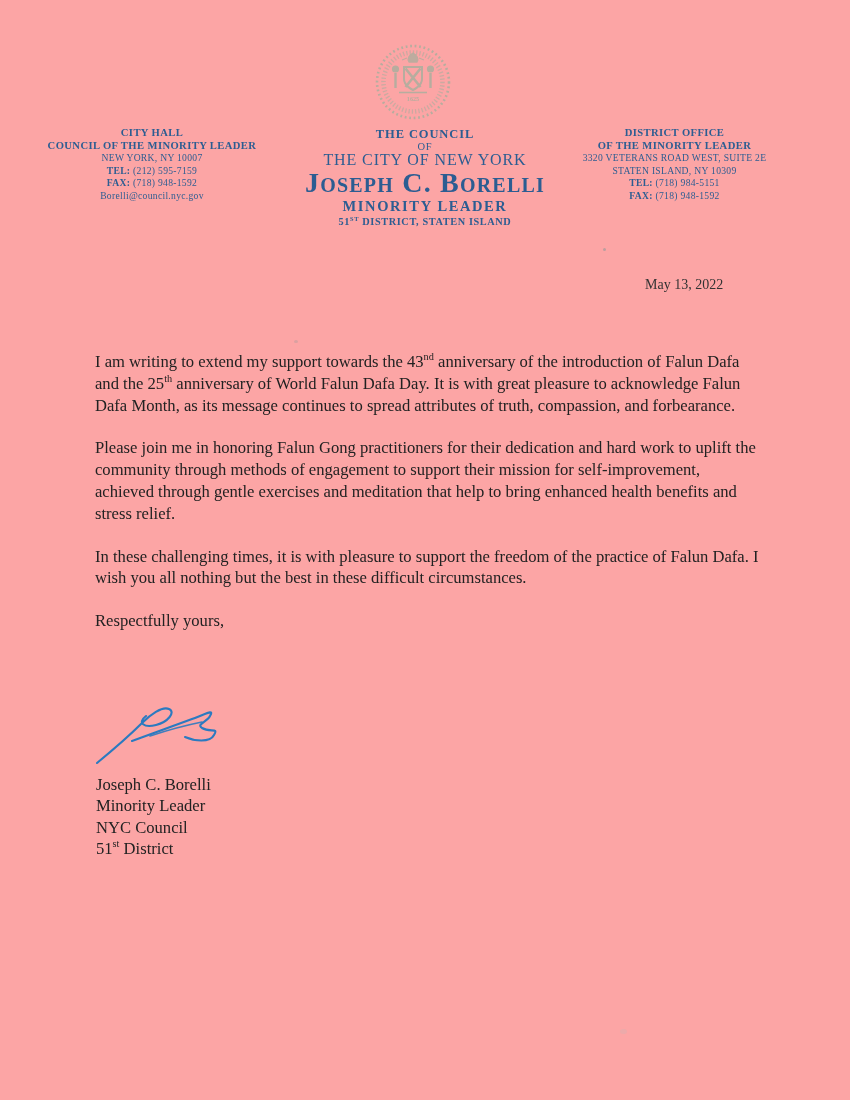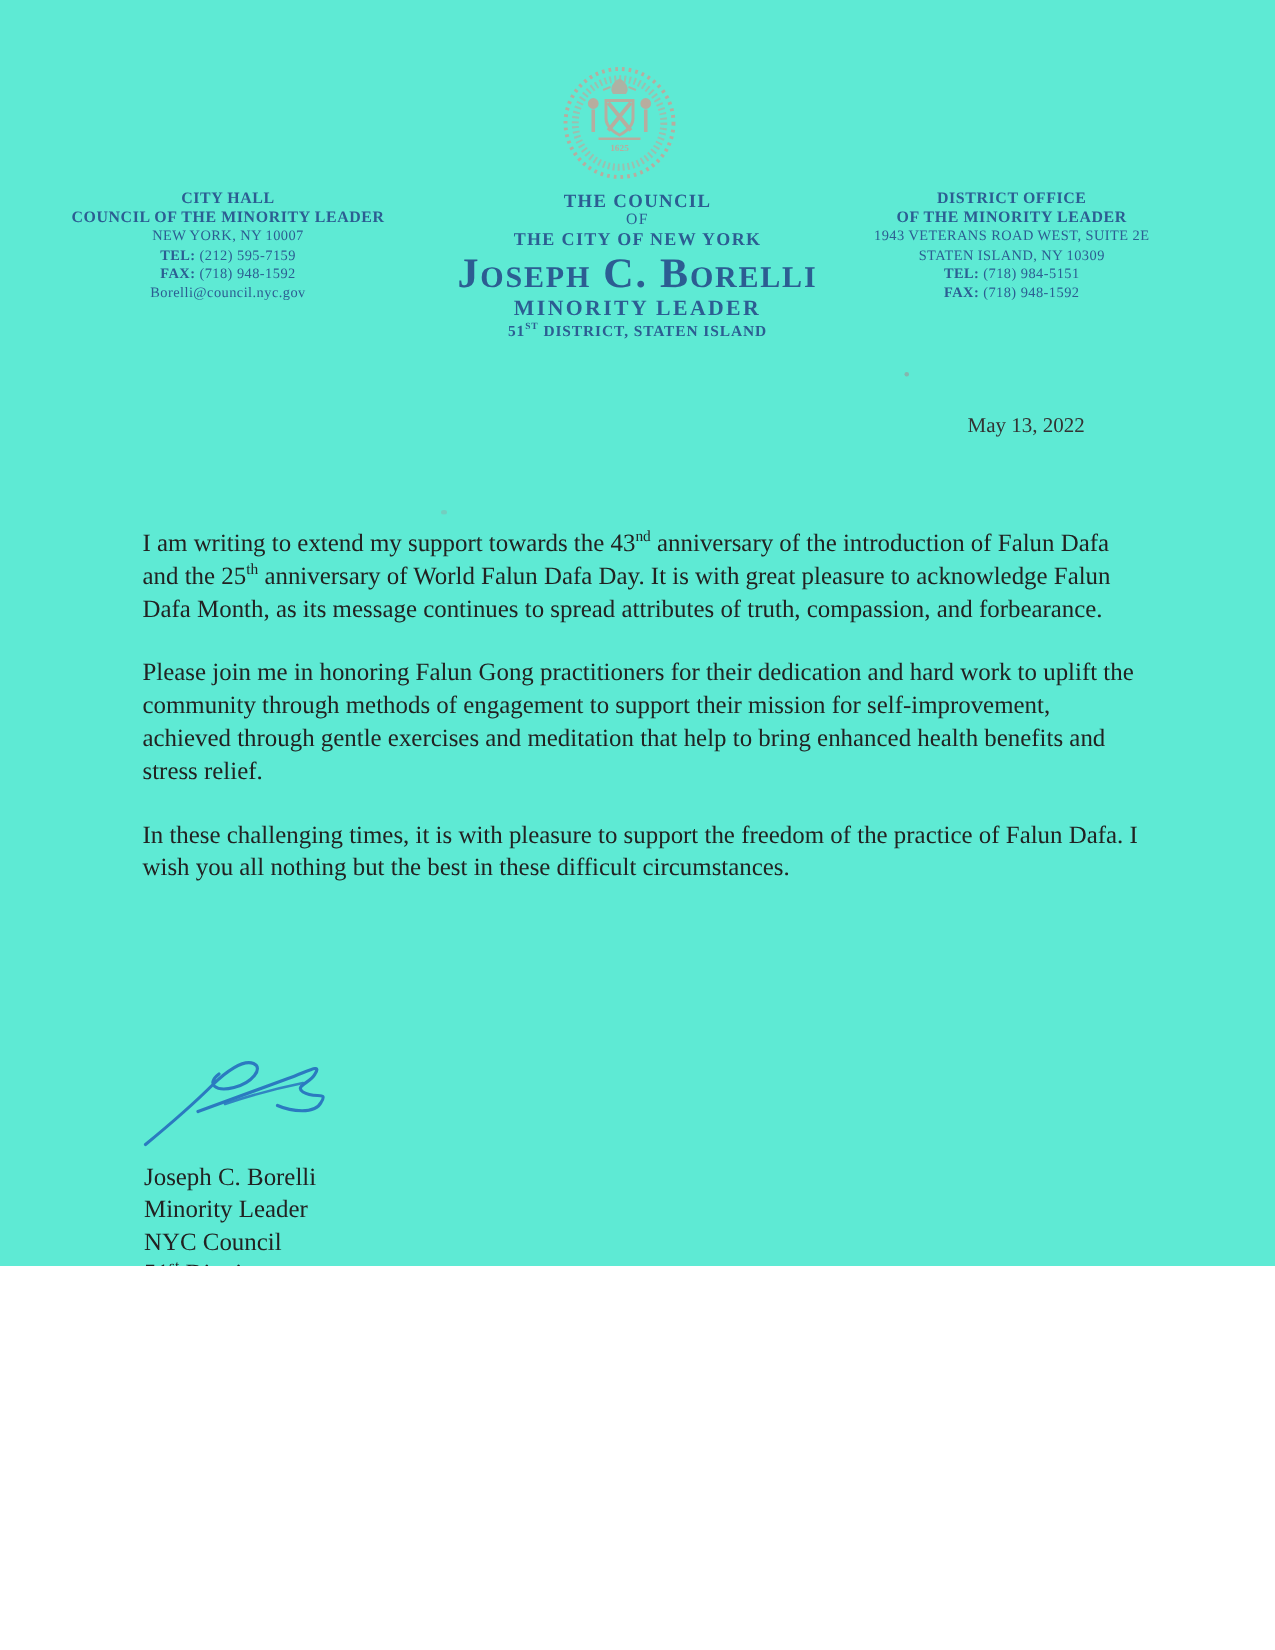--- a/index.html
+++ b/index.html
@@ -4,21 +4,21 @@
 <title>Letter</title>
 <style>
   :root{
     --header-blue:#2c5d92;
     --signature-blue:#2b7ac0;
     --seal-gray:#b7ad9f;
     --body-text:#222222;
   }
   html,body{margin:0;padding:0;background:#ffffff;}
   .page{
-    position:relative;width:850px;height:844px;background:#5eead4;
+    position:relative;width:850px;height:1100px;background:#fca5a5;
     font-family:"Liberation Serif", serif;overflow:hidden;
   }
   .bold{font-weight:bold;}
   sup{font-size:62%;line-height:0;vertical-align:super;}
 
   
   .seal{position:absolute;left:374px;top:40px;width:78px;height:84px;}
 
   .office-block{
     position:absolute;top:127px;text-align:center;
@@ -28,21 +28,21 @@
   .office-left{left:38px;width:228px;}
   .office-right{left:552px;width:245px;}
   .office-block .line.ttl{font-size:10.6px;font-weight:bold;letter-spacing:0.4px;}
 
   .center-block{
     position:absolute;left:50%;top:128px;transform:translateX(-50%);
     text-align:center;color:var(--header-blue);white-space:nowrap;
   }
   .center-block .hc1{font-size:12.5px;line-height:13px;letter-spacing:0.9px;font-weight:bold;}
   .center-block .hc2{font-size:10.5px;line-height:12px;letter-spacing:0.9px;font-weight:normal;}
-  .center-block .hc3{font-size:12px;line-height:13px;letter-spacing:0.9px;font-weight:bold;}
+  .center-block .hc3{font-size:16px;line-height:13px;letter-spacing:0.9px;font-weight:normal;}
   .center-block .name{
     font-size:28px;line-height:30px;font-weight:700;
     font-variant:small-caps;letter-spacing:1.2px;margin-top:2px;
   }
   .center-block .role{font-size:14.5px;line-height:16px;letter-spacing:1.6px;font-weight:bold;}
   .center-block .district{font-size:10.3px;line-height:13px;letter-spacing:0.6px;font-weight:bold;margin-top:1px;}
 
   
   .date{
     position:absolute;left:645px;top:277px;
@@ -110,32 +110,33 @@
     <div class="hc2">OF</div>
     <div class="hc3">THE CITY OF NEW YORK</div>
     <div class="name">Joseph C. Borelli</div>
     <div class="role">MINORITY LEADER</div>
     <div class="district"><span>51</span><sup>ST</sup><span> DISTRICT, STATEN ISLAND</span></div>
   </div>
 
   <div class="office-block office-right">
     <div class="line ttl"><span class="bold">DISTRICT OFFICE</span></div>
     <div class="line ttl"><span class="bold">OF THE MINORITY LEADER</span></div>
-    <div class="line"><span>1943 VETERANS ROAD WEST, SUITE 2E</span></div>
+    <div class="line"><span>3320 VETERANS ROAD WEST, SUITE 2E</span></div>
     <div class="line"><span>STATEN ISLAND, NY 10309</span></div>
     <div class="line"><span class="bold">TEL:</span><span> (718) 984-5151</span></div>
     <div class="line"><span class="bold">FAX:</span><span> (718) 948-1592</span></div>
   </div>
 
   <div class="date">May 13, 2022</div>
 
   <div class="body-text">
     <p><span>I am writing to extend my support towards the 43</span><sup>nd</sup><span> anniversary of the introduction of Falun Dafa and the 25</span><sup>th</sup><span> anniversary of World Falun Dafa Day. It is with great pleasure to acknowledge Falun Dafa Month, as its message continues to spread attributes of truth, compassion, and forbearance.</span></p>
     <p><span>Please join me in honoring Falun Gong practitioners for their dedication and hard work to uplift the community through methods of engagement to support their mission for self-improvement, achieved through gentle exercises and meditation that help to bring enhanced health benefits and stress relief.</span></p>
     <p><span>In these challenging times, it is with pleasure to support the freedom of the practice of Falun Dafa. I wish you all nothing but the best in these difficult circumstances.</span></p>
+    <p>Respectfully yours,</p>
   </div>
 
   <div class="signature">
     <svg viewBox="0 0 140 74" width="140" height="74">
       <g fill="none" stroke="#2b7ac0" stroke-width="2.1" stroke-linecap="round">
         <path d="M5,68 C22,54 38,40 50,28 C58,20 70,11 77,14 C84,17 76,27 64,30 C52,33 45,28 54,21"></path>
         <path d="M40,46 C62,38 84,30 100,24 C112,20 123,13 118,21 C115,27 104,29 110,33 C118,38 127,32 122,40 C118,48 102,46 93,42"></path>
         <path d="M58,41 C76,35 95,30 110,27" stroke-width="1.7" opacity="0.9"></path>
       </g>
     </svg>

